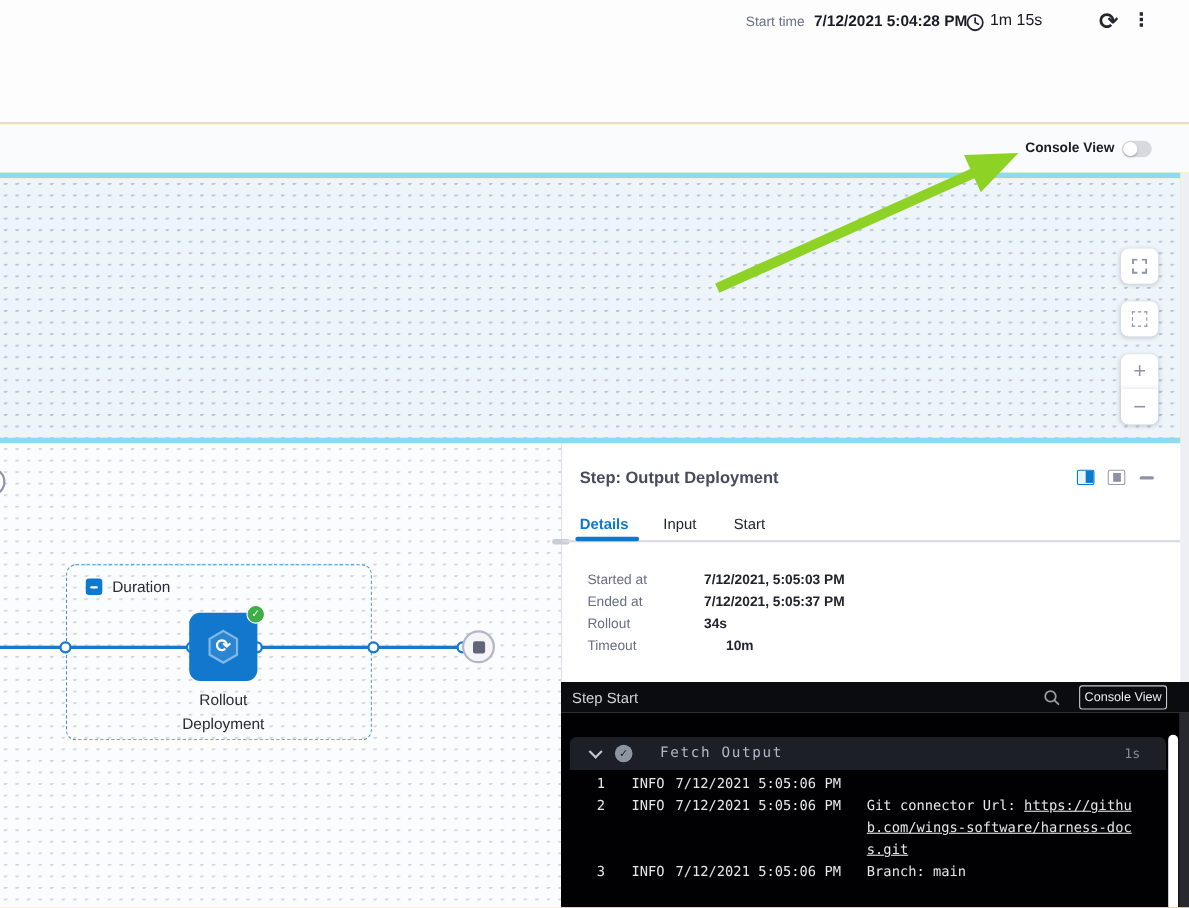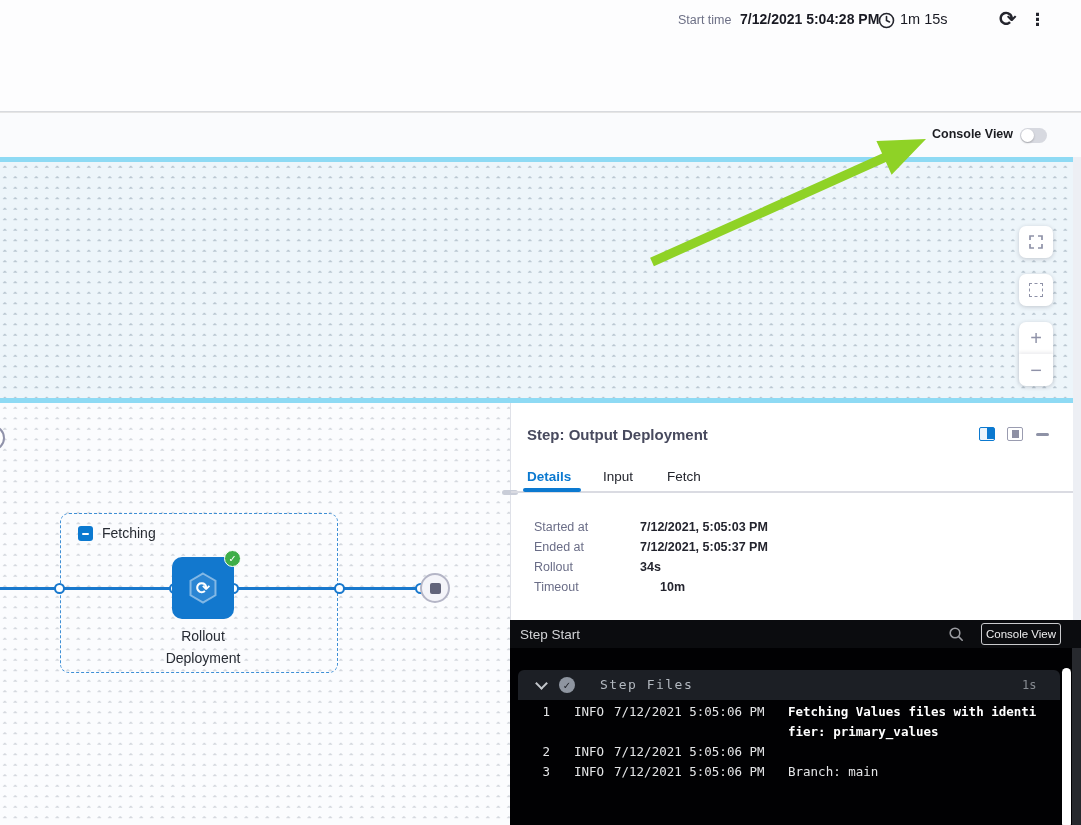--- a/index.html
+++ b/index.html
@@ -1,17 +1,17 @@
 <!DOCTYPE html>
 <html><head>
 <meta charset="utf-8">
 <style>
   html,body{margin:0;padding:0;background:#fff}
   #app{position:relative;width:1081px;height:825px;overflow:hidden;
-       font-family:"Liberation Sans","DejaVu Sans",sans-serif;background:#e5e5e5}
+       font-family:"Liberation Sans","DejaVu Sans",sans-serif;background:#fde047}
   .abs{position:absolute}
   .dashes-blue{background-color:#edf5fa;
     background-image:radial-gradient(ellipse 2.6px 1.2px at 5px 5px,#bac7d1 70%,rgba(0,0,0,0) 75%);
     background-size:10.5px 10.5px}
   .dashes-white{background-color:#fbfcfe;
     background-image:radial-gradient(ellipse 2.6px 1.2px at 5px 5px,#d4d8de 70%,rgba(0,0,0,0) 75%);
     background-size:10.5px 10.5px}
   .ctrl{width:34px;height:32px;background:#fff;border-radius:7px;
     box-shadow:0 1px 4px rgba(40,41,61,.22);display:flex;align-items:center;justify-content:center;color:#8f92a8}
   .dot{width:11px;height:11px;border-radius:50%;background:#fff;border:2.5px solid #1878cd;box-sizing:border-box}
@@ -75,21 +75,21 @@
   <div class="abs dashes-white" style="left:0;top:403px;width:510px;height:422px;overflow:hidden">
 
     <div class="abs" style="left:-21px;top:22px;width:26px;height:26px;border-radius:50%;border:2.5px solid #9092aa;background:#fff;box-sizing:border-box"></div>
 
     <div class="abs" style="left:0;top:184px;width:421px;height:2.5px;background:#1878cd"></div>
 
     <div class="abs" style="left:60px;top:110px;width:278px;height:160px;border:1.4px dashed #3e8fd6;border-radius:9px;box-sizing:border-box"></div>
     <div class="abs" style="left:78px;top:123px;width:15px;height:15px;background:#0b79d0;border-radius:3px;cursor:pointer">
       <span style="position:absolute;left:4px;top:6.5px;width:7px;height:2px;background:#fff;border-radius:1px"></span>
     </div>
-    <span class="abs" style="left:102px;top:122px;font-size:14px;color:#272b33">Fetching</span>
+    <span class="abs" style="left:102px;top:122px;font-size:14px;color:#272b33">Duration</span>
 
     <div class="abs dot" style="left:53.5px;top:180px"></div>
     <div class="abs dot" style="left:168.5px;top:180px"></div>
     <div class="abs dot" style="left:227.5px;top:180px"></div>
     <div class="abs dot" style="left:333.5px;top:180px"></div>
     <div class="abs dot" style="left:414.5px;top:180px"></div>
 
     <div class="abs" style="left:172px;top:154px;width:62px;height:62px;background:#1278ce;border-radius:10px;cursor:pointer">
       <svg width="36" height="36" viewBox="0 0 36 36" style="position:absolute;left:13px;top:13px">
         <polygon points="18,3.5 30.5,10.75 30.5,25.25 18,32.5 5.5,25.25 5.5,10.75" fill="rgba(255,255,255,0.10)" stroke="rgba(255,255,255,0.45)" stroke-width="2"></polygon>
@@ -114,21 +114,21 @@
   <span class="abs" style="left:979px;top:427px;width:16px;height:14px;border:1.5px solid #0b79d0;border-radius:2px;background:#eaf4fc;box-sizing:border-box;cursor:pointer">
     <span style="position:absolute;right:0;top:0;width:7px;height:11px;background:#0b79d0"></span>
   </span>
   <span class="abs" style="left:1007px;top:427px;width:16px;height:14px;border:1.5px solid #9a9cb0;border-radius:2px;background:#fff;box-sizing:border-box;cursor:pointer">
     <span style="position:absolute;left:4px;top:1.5px;width:7px;height:8px;background:#8e90a4"></span>
   </span>
   <span class="abs" style="left:1036px;top:433px;width:13px;height:3px;background:#8e92a6;border-radius:1.5px;cursor:pointer"></span>
 
   <span class="abs" style="left:527px;top:469px;font-size:13.5px;font-weight:600;color:#0b79d0;cursor:pointer">Details</span>
   <span class="abs" style="left:603px;top:469px;font-size:13.5px;color:#23252d;cursor:pointer">Input</span>
-  <span class="abs" style="left:667px;top:469px;font-size:13.5px;color:#23252d;cursor:pointer">Fetch</span>
+  <span class="abs" style="left:667px;top:469px;font-size:13.5px;color:#23252d;cursor:pointer">Start</span>
   <div class="abs" style="left:511px;top:491px;width:570px;height:1.5px;background:#dadbe2"></div>
   <div class="abs" style="left:523px;top:488px;width:58px;height:3.5px;background:#0b79d0;border-radius:2px"></div>
 
   <span class="abs dlbl" style="left:534px;top:520px">Started at</span>
   <span class="abs dval" style="left:640px;top:520px">7/12/2021, 5:05:03 PM</span>
   <span class="abs dlbl" style="left:534px;top:540px">Ended at</span>
   <span class="abs dval" style="left:640px;top:540px">7/12/2021, 5:05:37 PM</span>
   <span class="abs dlbl" style="left:534px;top:560px">Rollout</span>
   <span class="abs dval" style="left:640px;top:560px">34s</span>
   <span class="abs dlbl" style="left:534px;top:580px">Timeout</span>
@@ -144,35 +144,35 @@
     </span>
     <span style="position:absolute;left:471px;top:3px;width:78px;height:20px;border:1px solid #c9cacd;border-radius:3px;color:#ededee;font-size:11.5px;display:flex;align-items:center;justify-content:center;cursor:pointer">Console View</span>
   </div>
   <div class="abs" style="left:510px;top:648px;width:571px;height:177px;background:#010103;overflow:hidden">
 
     <div style="position:absolute;left:8px;top:22px;width:542px;height:30px;background:#1c1f25;border-radius:6px 6px 0 0;cursor:pointer">
       <span class="chev" style="position:absolute;left:19px;top:9px"></span>
       <span style="position:absolute;left:41px;top:7px;width:16px;height:16px;border-radius:50%;background:#8e95a0;display:flex;align-items:center;justify-content:center">
         <span style="color:#20232a;font-size:10px;font-weight:700">✓</span>
       </span>
-      <span class="mono" style="position:absolute;left:82px;top:7px;font-size:13px;letter-spacing:1.5px;color:#b3b9c0">Step Files</span>
+      <span class="mono" style="position:absolute;left:82px;top:7px;font-size:13px;letter-spacing:1.5px;color:#b3b9c0">Fetch Output</span>
       <span class="mono" style="position:absolute;left:504px;top:8px;font-size:12px;color:#878b92">1s</span>
     </div>
 
     <div style="position:absolute;left:28px;top:54px;width:520px">
       <div class="logrow">
         <span class="c-num">1</span>
         <span class="c-level">INFO</span>
         <span class="c-time">7/12/2021 5:05:06 PM</span>
-        <span class="c-msg" style="font-weight:700;color:#fff">Fetching Values files with identifier: primary_values</span>
       </div>
       <div class="logrow">
         <span class="c-num">2</span>
         <span class="c-level">INFO</span>
         <span class="c-time">7/12/2021 5:05:06 PM</span>
+        <span class="c-msg"><span>Git connector Url: </span><span class="u" style="cursor:pointer">https://github.com/wings-software/harness-docs.git</span></span>
       </div>
       <div class="logrow">
         <span class="c-num">3</span>
         <span class="c-level">INFO</span>
         <span class="c-time">7/12/2021 5:05:06 PM</span>
         <span class="c-msg">Branch: main</span>
       </div>
     </div>
 
     <div style="position:absolute;left:552px;top:20px;width:9px;height:160px;background:#fff;border-radius:4.5px;cursor:grab"></div>

